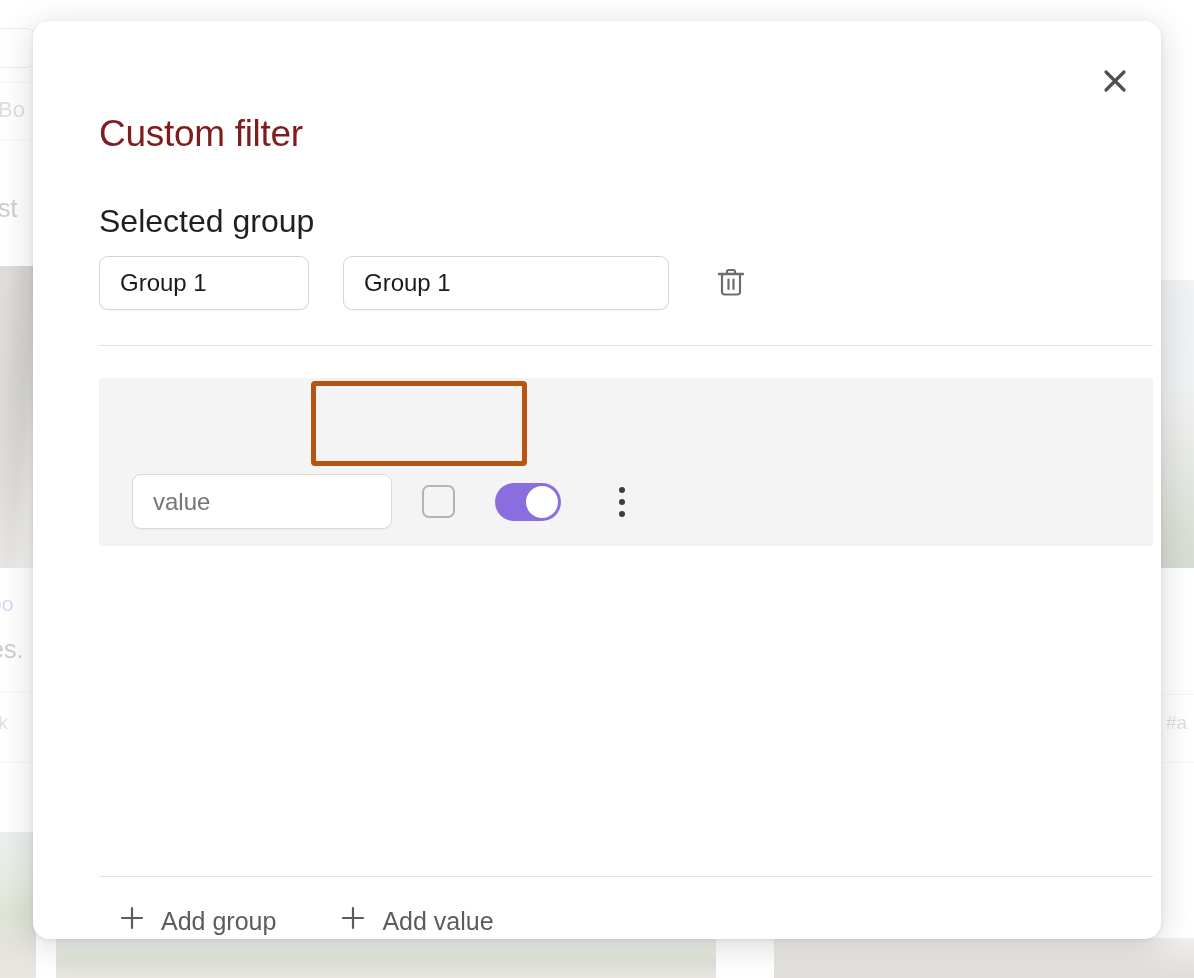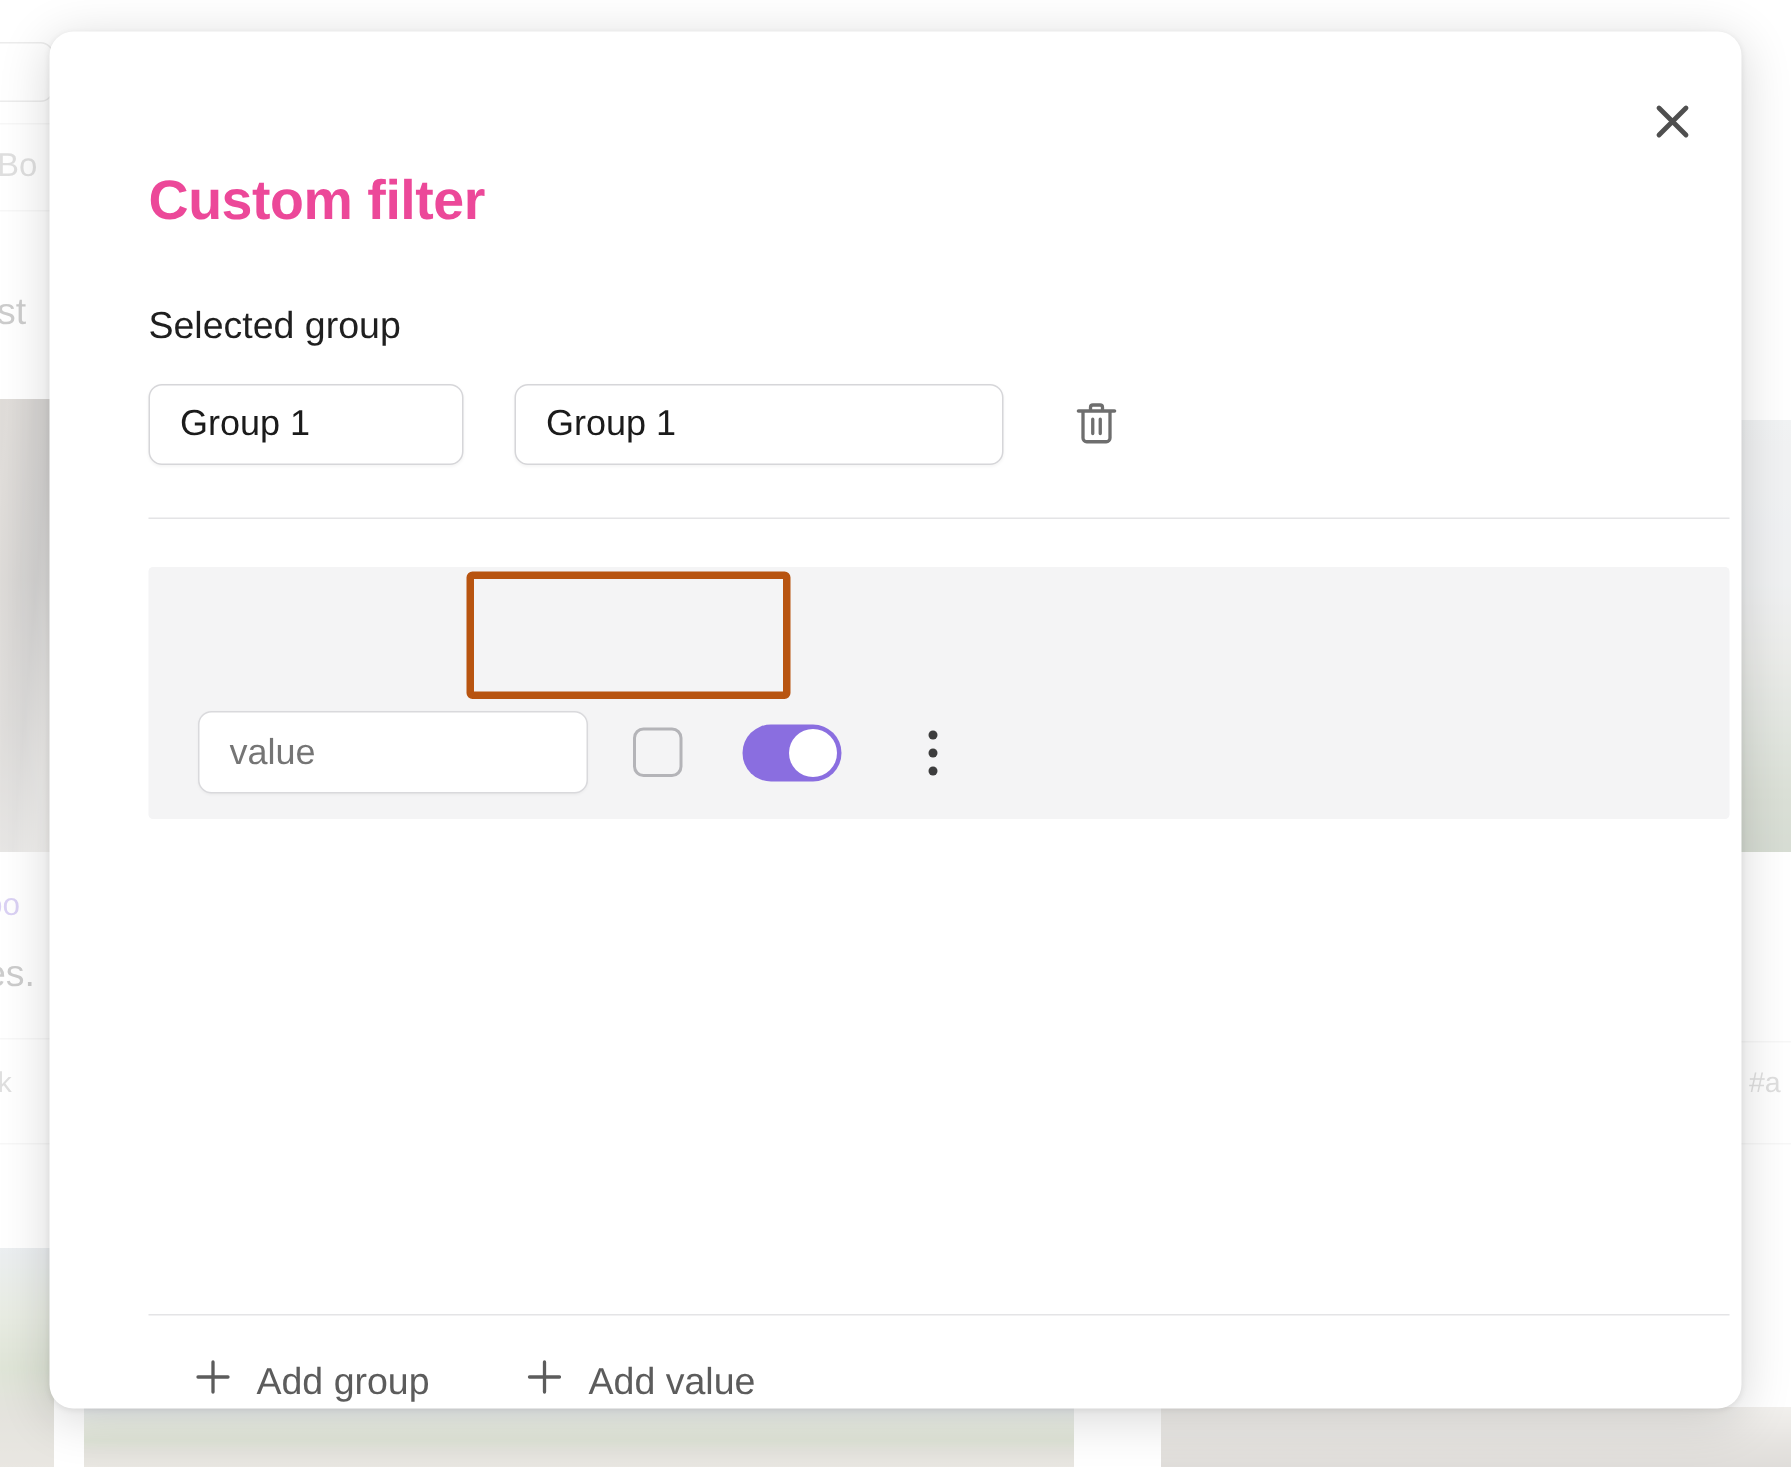--- a/index.html
+++ b/index.html
@@ -117,29 +117,29 @@
     cursor: pointer;
     padding: 0;
   }
   .close-btn svg { display: block; }
 
   .modal-title {
     position: absolute;
     left: 66px;
     top: 92px;
     font-size: 37px;
-    font-weight: bold;
-    color: #ec4899;
+    font-weight: normal;
+    color: #7f1d1d;
     letter-spacing: -0.3px;
   }
   .section-label {
     position: absolute;
     left: 66px;
     top: 182px;
-    font-size: 25px;
+    font-size: 32px;
     color: #1f1f1f;
   }
 
   .group-row {
     position: absolute;
     left: 66px;
     top: 235px;
     display: flex;
     align-items: center;
     gap: 34px;
@@ -271,21 +271,21 @@
   .kebab i {
     width: 6px;
     height: 6px;
     border-radius: 50%;
     background: #3d3d3d;
     display: block;
   }
 
   .footer-actions {
     position: absolute;
-    left: 92px;
+    left: 82px;
     top: 878px;
     display: flex;
     align-items: center;
     gap: 56px;
   }
   .action-btn {
     display: flex;
     align-items: center;
     gap: 16px;
     background: transparent;

